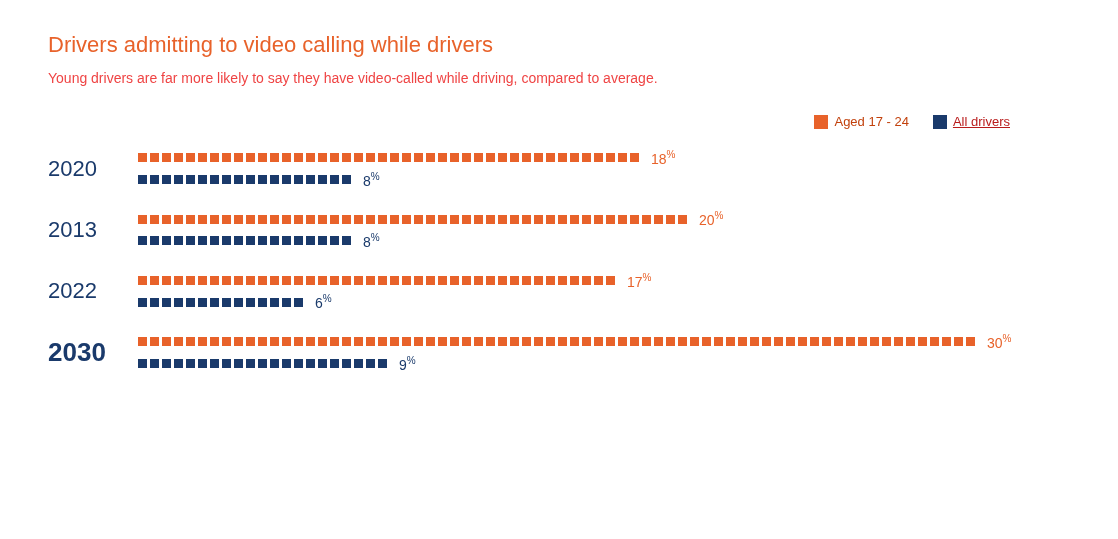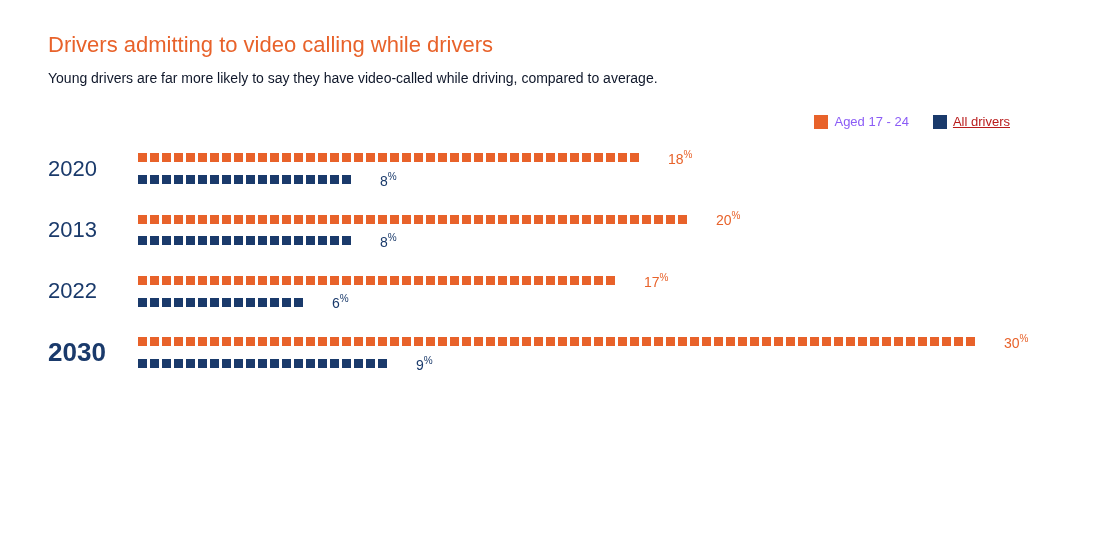--- a/index.html
+++ b/index.html
@@ -10,21 +10,21 @@
       min-height: 539px;
       padding: 32px 48px;
     }
     h1 {
       color: #e8622a;
       font-size: 22px;
       font-weight: 400;
       margin-bottom: 12px;
     }
     .subtitle {
-      color: #0f172a;
+      color: #ef4444;
       font-size: 14px;
       margin-bottom: 28px;
     }
     .legend {
       display: flex;
       justify-content: flex-end;
       align-items: center;
       gap: 24px;
       margin-bottom: 20px;
       padding-right: 60px;
@@ -35,21 +35,21 @@
       gap: 6px;
       font-size: 13px;
     }
     .legend-swatch {
       width: 14px;
       height: 14px;
       display: inline-block;
     }
     .legend-swatch.orange { background: #e8622a; }
     .legend-swatch.blue { background: #1a3a6b; }
-    .legend-label-orange { color: #8b5cf6; }
+    .legend-label-orange { color: #c2410c; }
     .legend-label-blue { color: #b91c1c; text-decoration: underline; }
 
     .chart-area {
       display: flex;
       flex-direction: column;
       gap: 22px;
     }
     .row {
       display: flex;
       align-items: center;
@@ -67,21 +67,21 @@
     }
     .bars {
       display: flex;
       flex-direction: column;
       gap: 4px;
       flex: 1;
     }
     .bar-row {
       display: flex;
       align-items: center;
-      gap: 25px;
+      gap: 8px;
     }
     .dot-bar {
       display: flex;
       gap: 3px;
       align-items: center;
     }
     .dot {
       width: 9px;
       height: 9px;
       display: inline-block;

